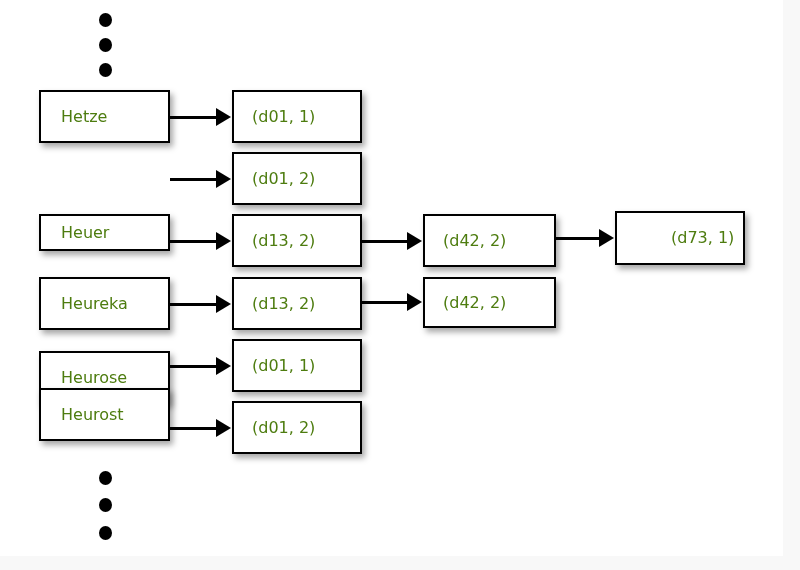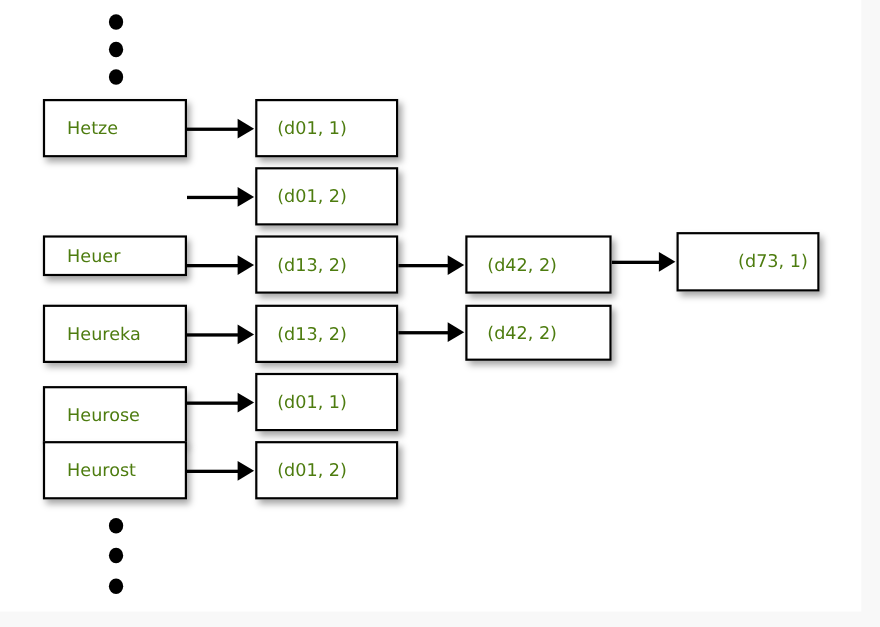--- a/index.html
+++ b/index.html
@@ -148,21 +148,21 @@
       <span class="label">Heurose</span>
     </div>
     <div class="arrow" style="left:170px; top:366px; width:62px;">
       <div class="shaft" style="width:48px;"></div>
       <div class="head" style="left:46px;"></div>
     </div>
     <div class="box" style="left:232px; top:339px; width:130px; height:53px;">
       <span class="label">(d01, 1)</span>
     </div>
 
-    <div class="box term" style="left:39px;  top:401px; width:131px; height:53px;">
+    <div class="box term" style="left:39px;  top:388px; width:131px; height:53px;">
       <span class="label">Heurost</span>
     </div>
     <div class="arrow" style="left:170px; top:428px; width:62px;">
       <div class="shaft" style="width:48px;"></div>
       <div class="head" style="left:46px;"></div>
     </div>
     <div class="box" style="left:232px; top:401px; width:130px; height:53px;">
       <span class="label">(d01, 2)</span>
     </div>
 

